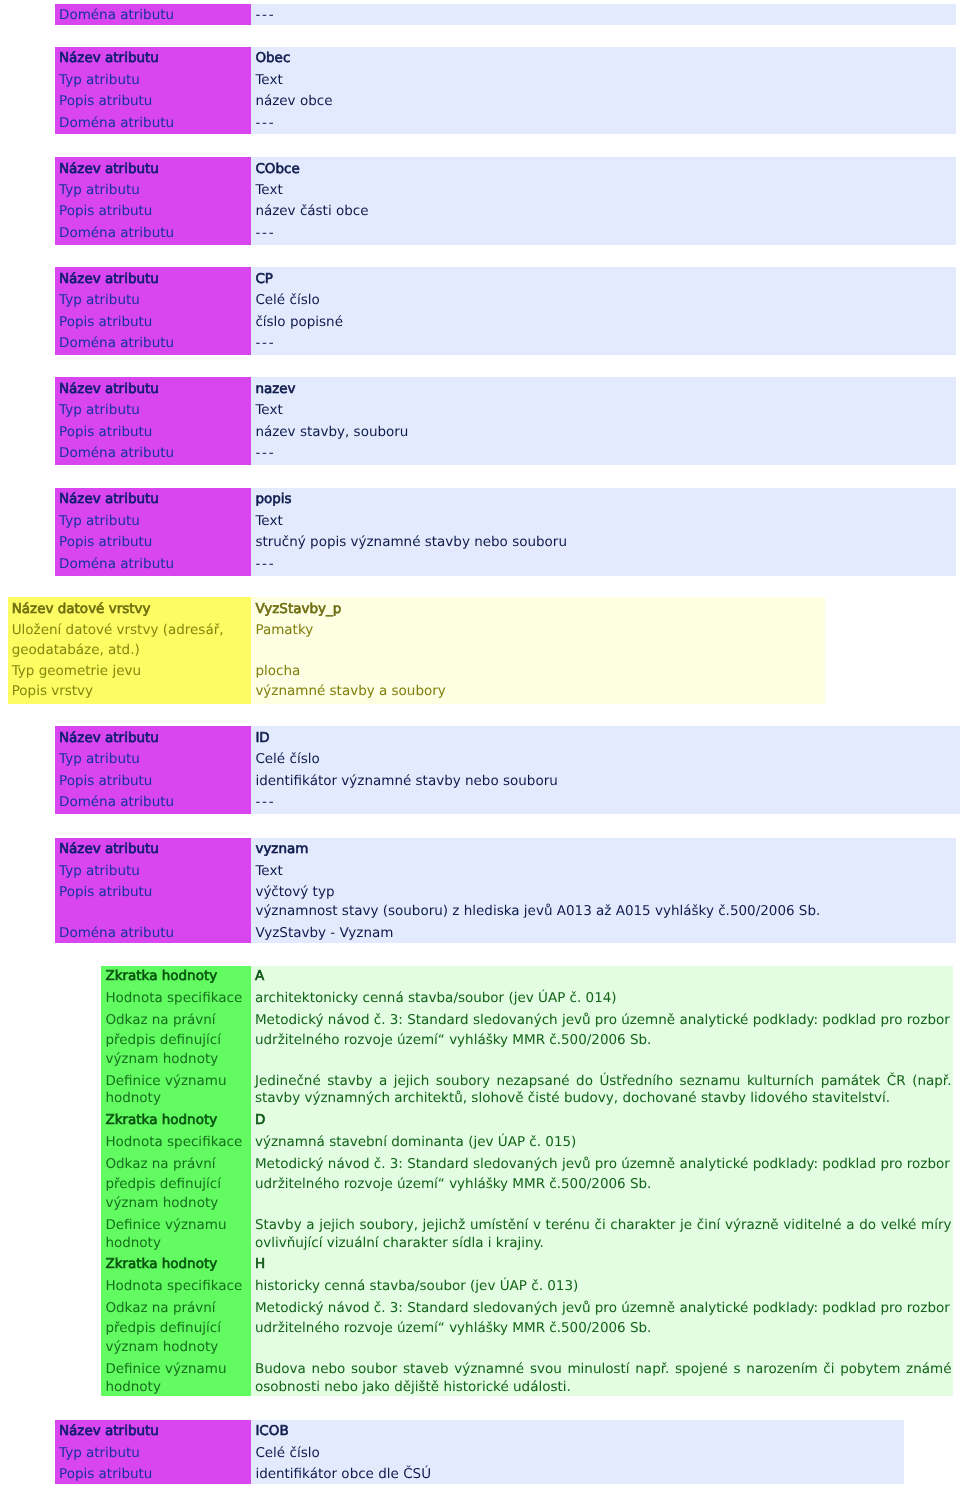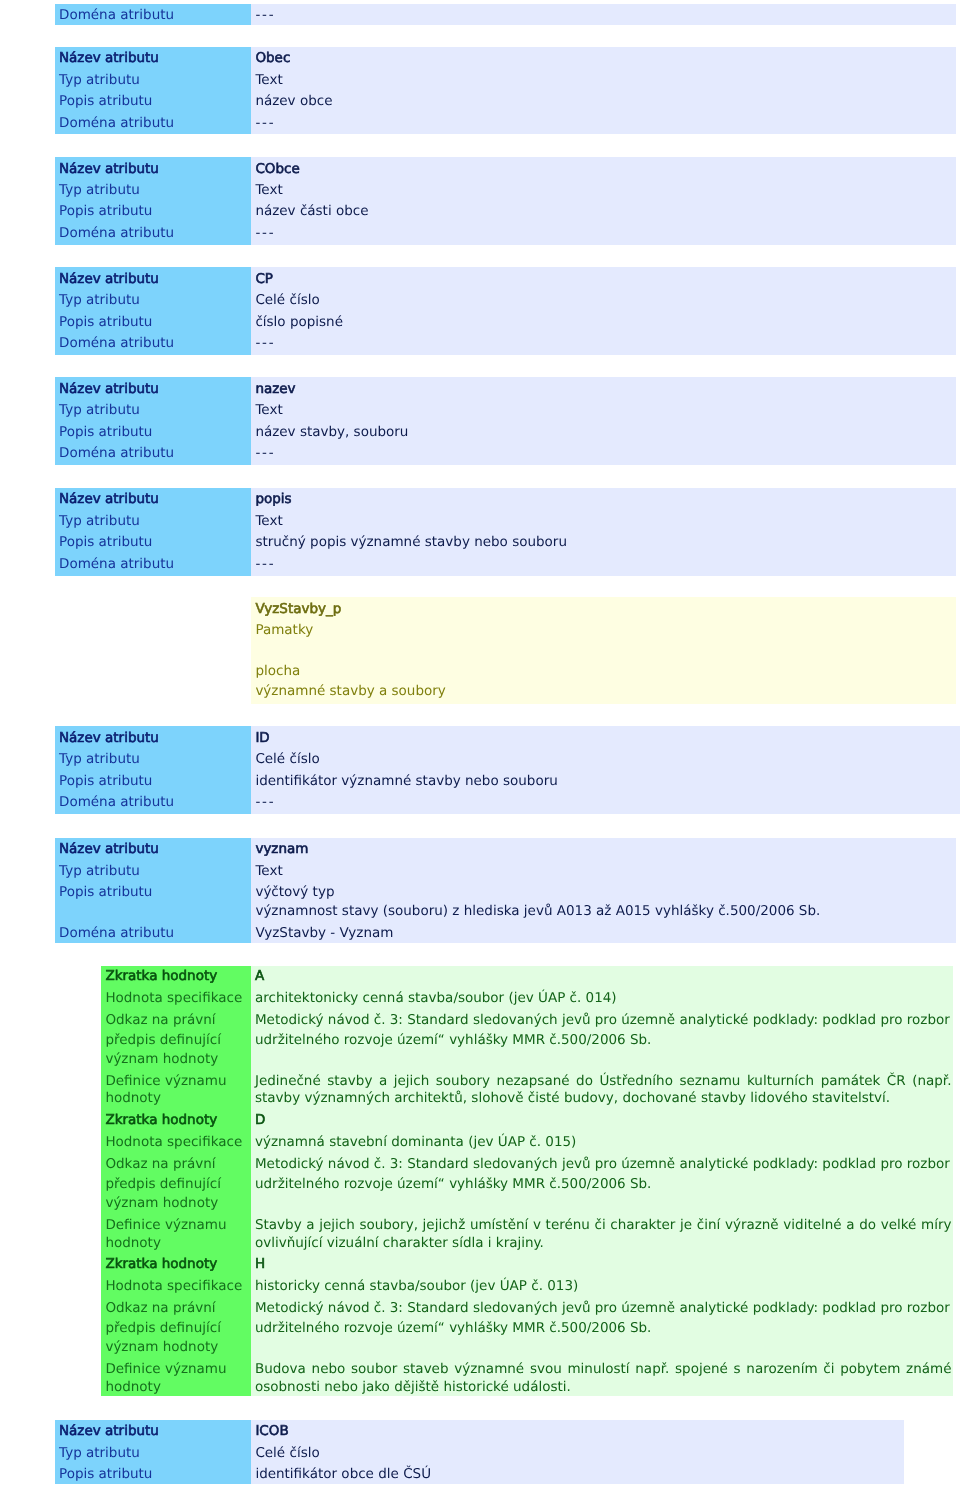--- a/index.html
+++ b/index.html
@@ -18,21 +18,21 @@
   .col-lbl{position:absolute;top:0;bottom:0;left:0;}
   .col-val{position:absolute;top:0;bottom:0;}
 
   .line{position:absolute;white-space:pre;line-height:0;}
   .line.just{text-align:justify;text-align-last:justify;white-space:normal;line-height:0;}
   .line.lastline{text-align-last:left;}
 
   .b,.bv{-webkit-text-stroke-width:0.6px;}
   .dash{letter-spacing:1.8px;}
 
-  .t-blue   .col-lbl{background:#7dd3fc;color:#16349A;}
+  .t-blue   .col-lbl{background:#d946ef;color:#16349A;}
   .t-blue   .col-val{background:#E4EAFE;color:#0D1B4C;}
   .t-blue   .col-lbl .b {color:#0A1C6E;-webkit-text-stroke-color:#0A1C6E;}
   .t-blue   .col-val .bv{color:#0D1B4C;-webkit-text-stroke-color:#0D1B4C;}
 
   .t-yellow .col-lbl{background:#FDFC62;color:#87870F;}
   .t-yellow .col-val{background:#FEFEE2;color:#80800E;}
   .t-yellow .col-lbl .b {color:#6D6D10;-webkit-text-stroke-color:#6D6D10;}
   .t-yellow .col-val .bv{color:#6D6D10;-webkit-text-stroke-color:#6D6D10;}
 
   .t-green  .col-lbl{background:#62FC62;color:#15701C;}
@@ -116,21 +116,28 @@
     <div class="line" style="left:4.0px;top:75.85px">Doména atributu</div>
   </div>
   <div class="col-val" style="left:196.0px;width:705.0px">
     <div class="line bv" style="left:4.4px;top:11.5px">popis</div>
     <div class="line" style="left:4.4px;top:32.95px">Text</div>
     <div class="line" style="left:4.4px;top:54.4px">stručný popis významné stavby nebo souboru</div>
     <div class="line dash" style="left:4.4px;top:75.85px">---</div>
   </div>
 </div>
 <div class="block t-yellow" style="left:7.7px;top:597.1px;width:948.3px;height:106.9px">
-  <div class="col-val" style="left:243.3px;width:705.0px">
+  <div class="col-lbl" style="width:243.3px">
+    <div class="line b" style="left:4.0px;top:12.3px">Název datové vrstvy</div>
+    <div class="line" style="left:4.0px;top:32.8px">Uložení datové vrstvy (adresář,</div>
+    <div class="line" style="left:4.0px;top:53.3px">geodatabáze, atd.)</div>
+    <div class="line" style="left:4.0px;top:73.8px">Typ geometrie jevu</div>
+    <div class="line" style="left:4.0px;top:94.3px">Popis vrstvy</div>
+  </div>
+  <div class="col-val" style="left:243.3px;width:574px">
     <div class="line bv" style="left:4.4px;top:12.3px">VyzStavby_p</div>
     <div class="line" style="left:4.4px;top:32.8px">Pamatky</div>
     <div class="line" style="left:4.4px;top:73.8px">plocha</div>
     <div class="line" style="left:4.4px;top:94.3px">významné stavby a soubory</div>
   </div>
 </div>
 <div class="block t-blue" style="left:55.0px;top:726.3px;width:901.0px;height:88.0px">
   <div class="col-lbl" style="width:196.0px">
     <div class="line b" style="left:4.0px;top:11.5px">Název atributu</div>
     <div class="line" style="left:4.0px;top:32.95px">Typ atributu</div>

